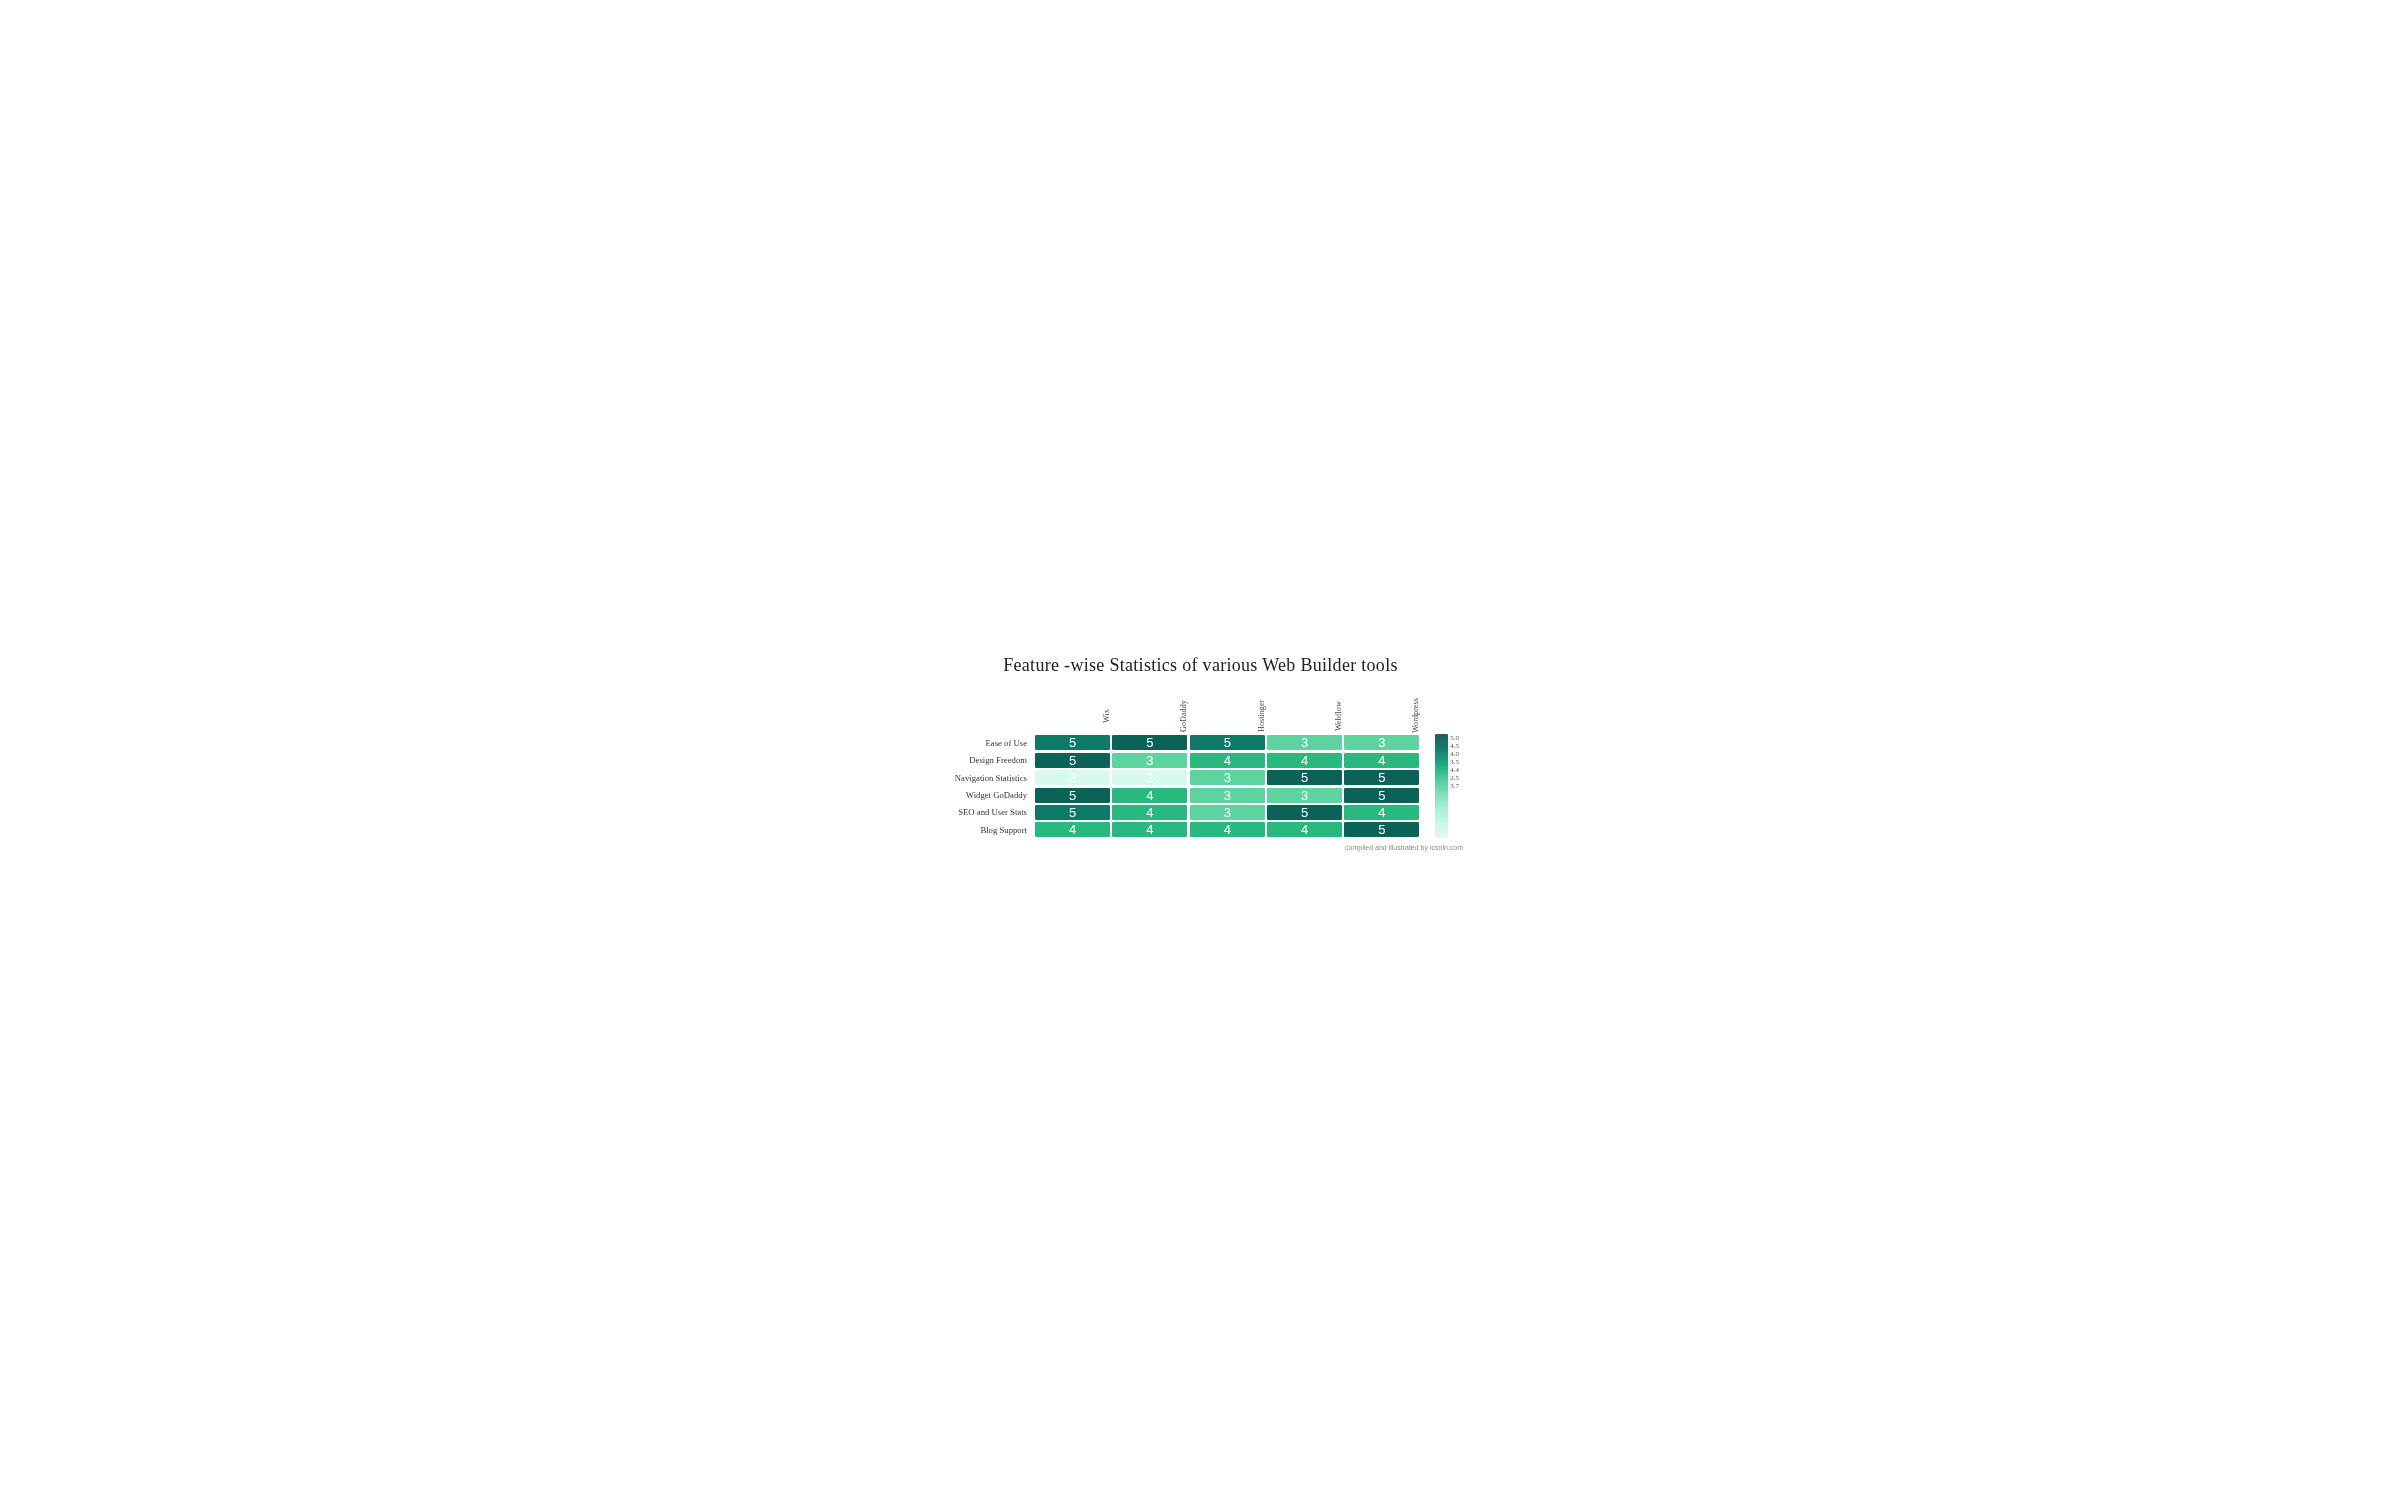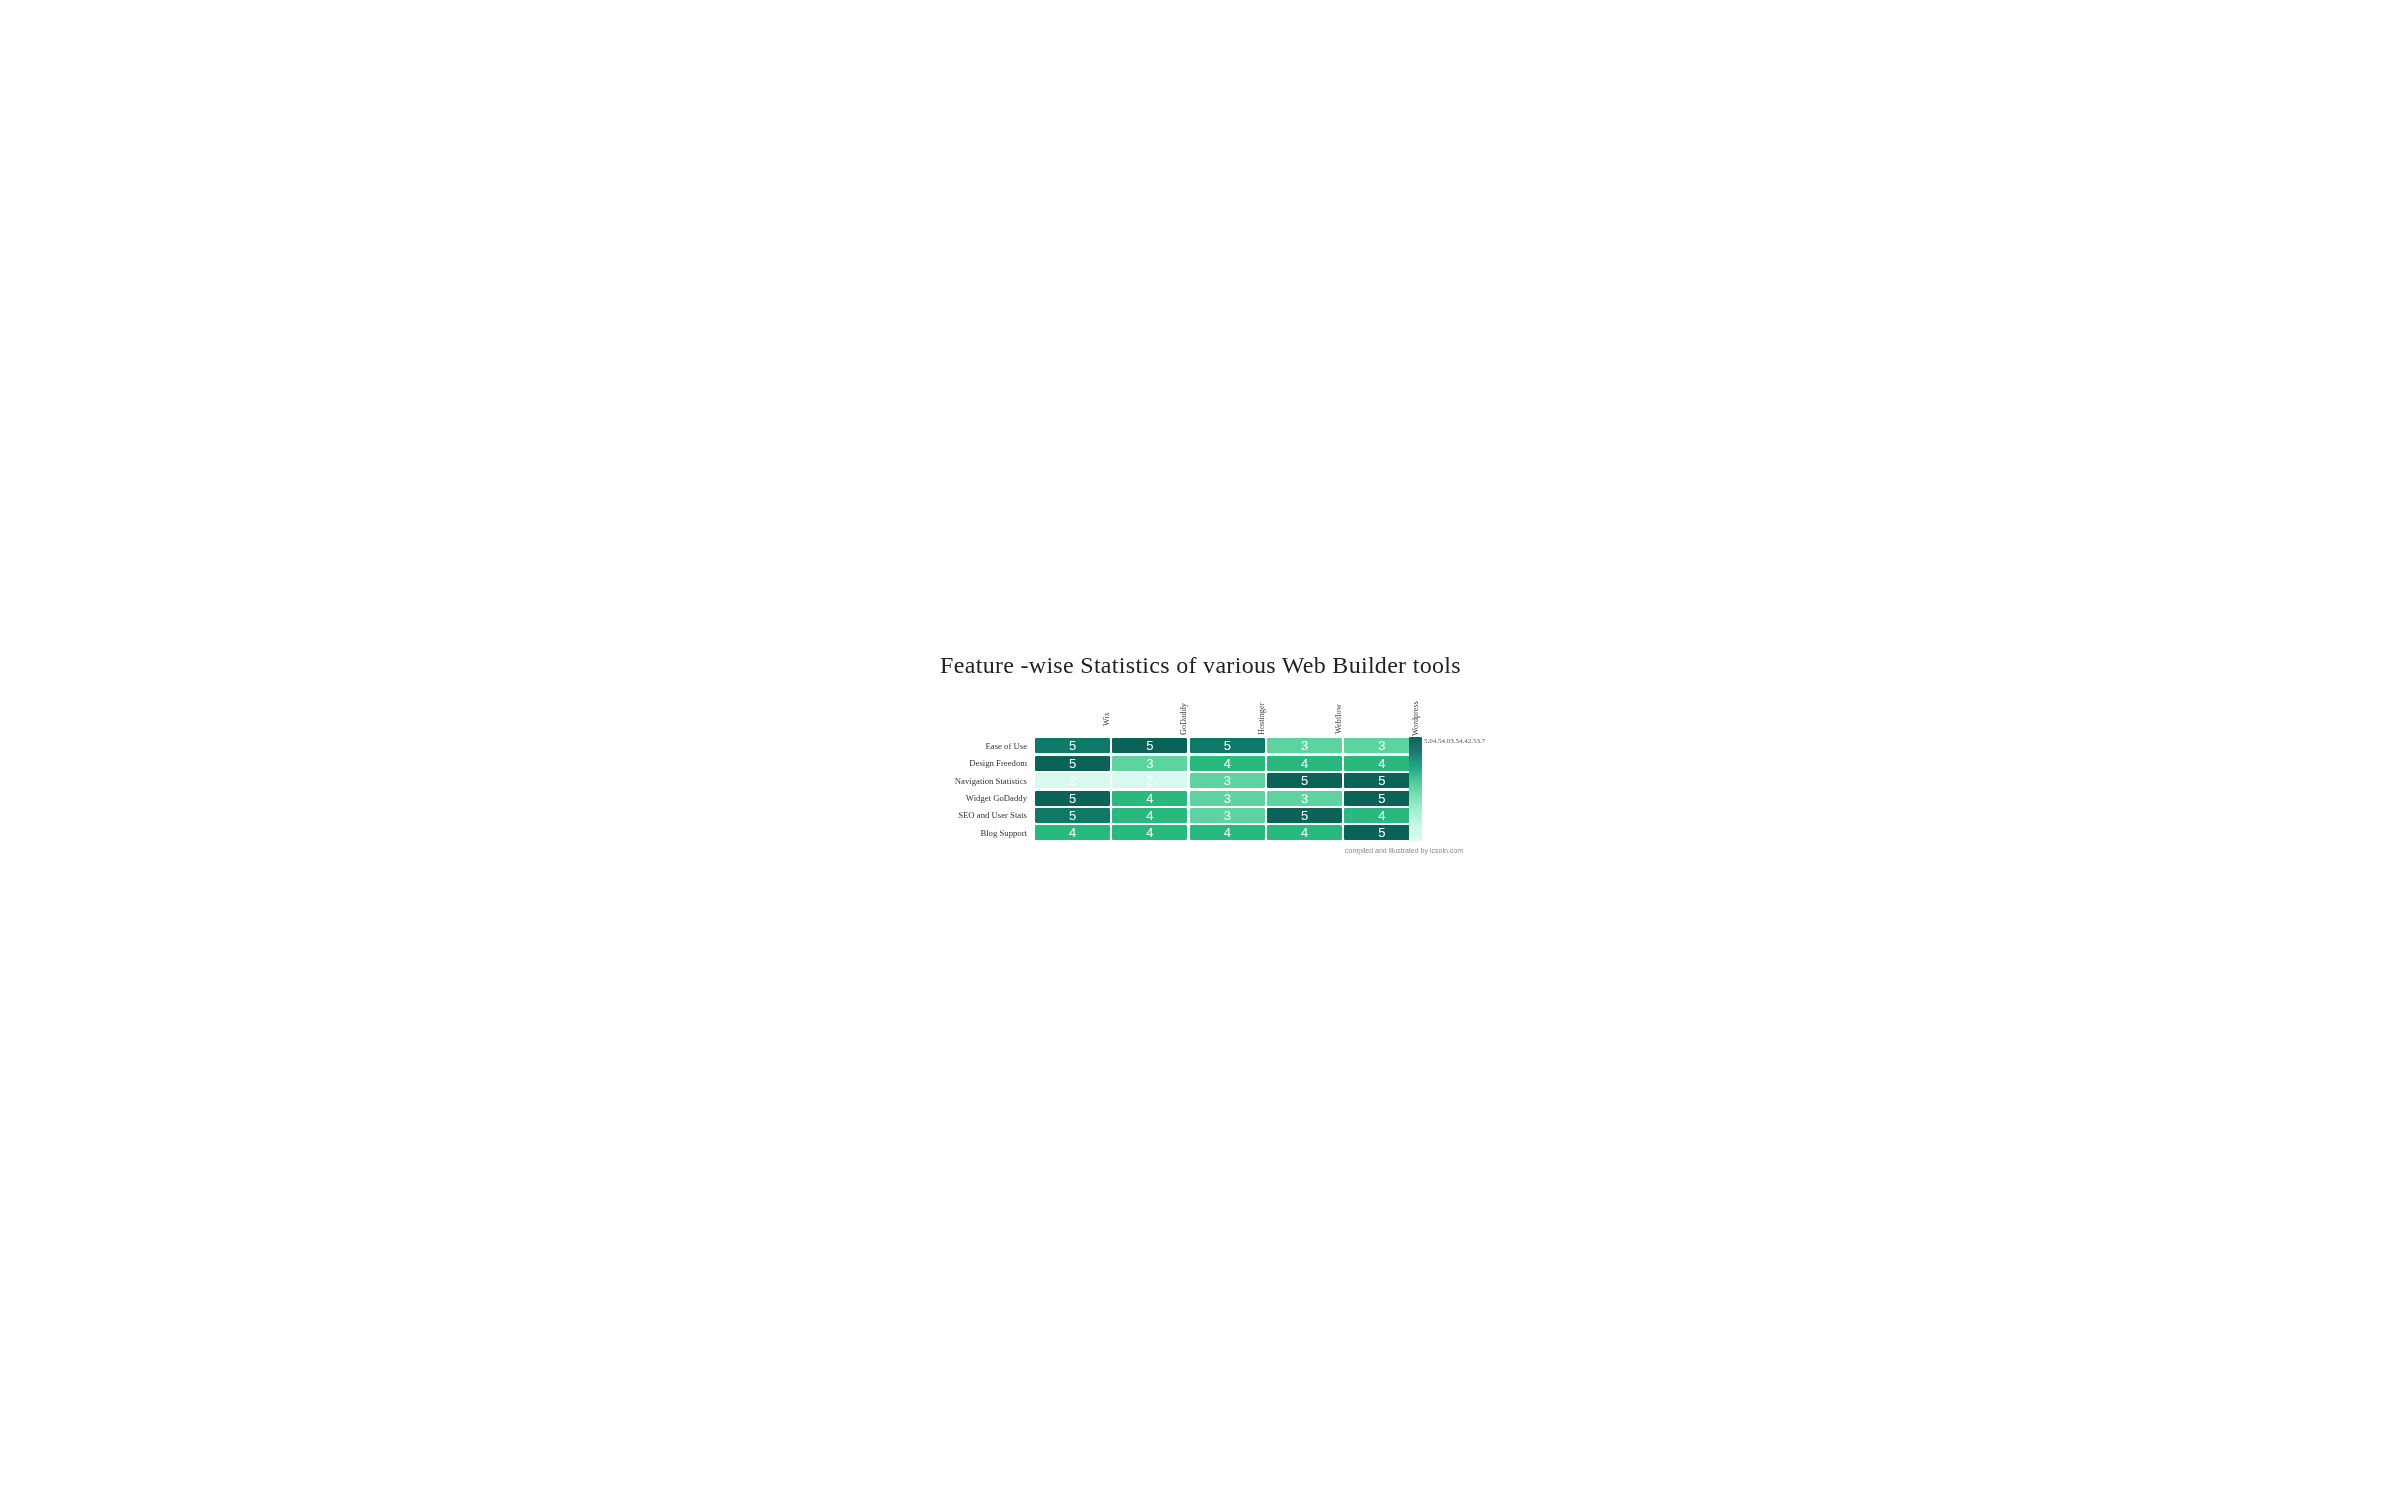--- a/index.html
+++ b/index.html
@@ -11,21 +11,21 @@
       align-items: center;
       min-height: 100vh;
       padding: 11.7px;
     }
     .chart-container {
       width: 525px;
       background: #ffffff;
     }
     .chart-title {
       text-align: center;
-      font-size: 24px;
+      font-size: 18px;
       font-weight: normal;
       color: #222;
       margin-bottom: 17.5px;
       letter-spacing: 0.3px;
     }
     .chart-area {
       display: flex;
       flex-direction: row;
       align-items: stretch;
     }
@@ -107,21 +107,21 @@
       width: 32px;
     }
     .legend-bar {
       width: 13px;
       flex: 1;
       border-radius: 1.2px;
       background: linear-gradient(to bottom, #1a5f5a, #1a7a6e, #1da882, #4dcb9a, #7de0b8, #a8f0d0, #c8f8e4, #dffaf0);
     }
     .legend-labels {
       display: flex;
-      flex-direction: row;
+      flex-direction: column;
       justify-content: flex-start;
       height: 100%;
       margin-left: 2.3px;
       font-size: 7px;
       color: #555;
     }
     .legend-with-labels {
       display: flex;
       flex-direction: row;
       align-items: stretch;

